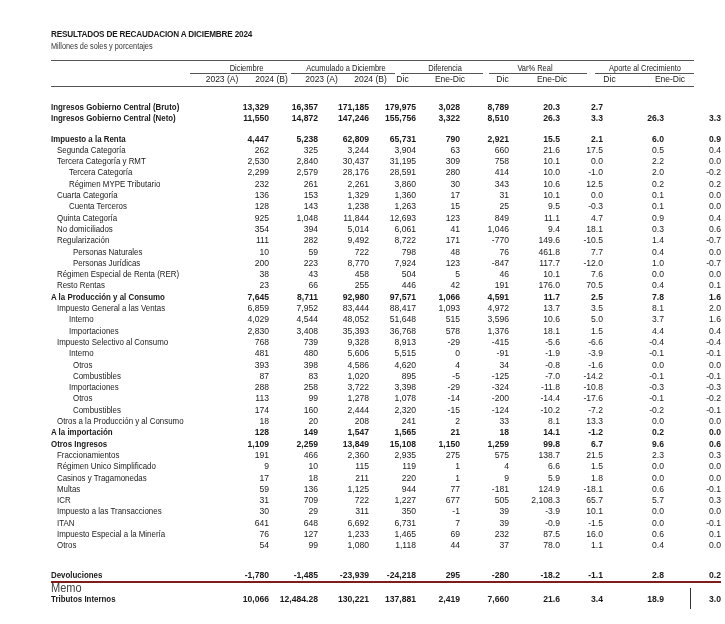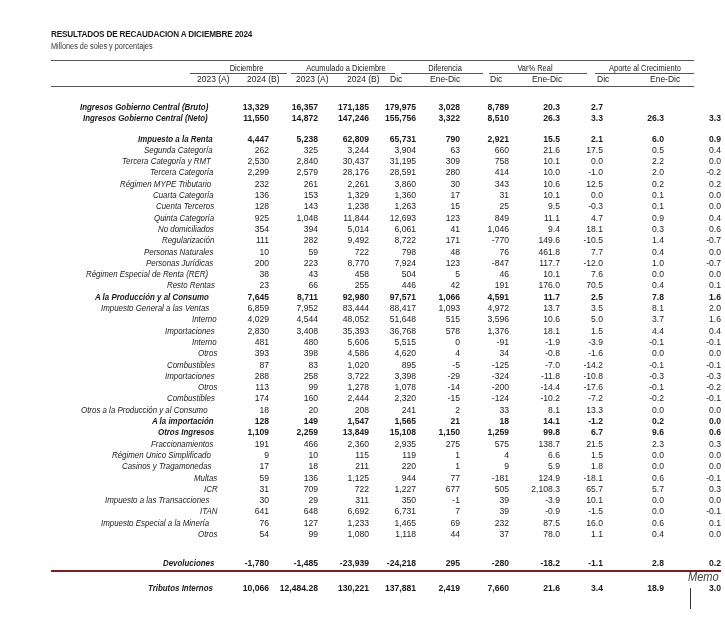--- a/index.html
+++ b/index.html
@@ -17,33 +17,33 @@
     position: absolute; left: 51px; top: 41px;
     font-size: 8.5px; transform: scaleX(0.86); transform-origin: left;
     white-space: nowrap; color: #333;
   }
   .hline { position: absolute; background: #555; height: 1px; }
   .grp {
     position: absolute; top: 63px; font-size: 8.5px; text-align: center;
     white-space: nowrap; transform: scaleX(0.88);
   }
   .sub {
-    position: absolute; top: 74px; font-size: 8.5px; text-align: left;
+    position: absolute; top: 74px; font-size: 8.5px; text-align: center;
     white-space: nowrap;
   }
   table.data {
     position: absolute; left: 51px; top: 102px;
     border-collapse: collapse; table-layout: fixed;
     font-size: 8.6px;
   }
   table.data td {
     padding: 0; height: 11.3px; line-height: 11.3px; white-space: nowrap;
     overflow: visible;
   }
-  td.lbl { width: 146px; text-align: right; font-style: italic; }
+  td.lbl { width: 146px; text-align: left; }
   td.num { text-align: right; }
   tr.bold td { font-weight: bold; }
   tr.spacer td { height: 9px; }
   tr.spacer-big td { height: 18px; }
   .in1 { padding-left: 6px !important; }
   .in2 { padding-left: 18px !important; }
   .in3 { padding-left: 22px !important; }
   .lbl span { display: inline-block; transform: scaleX(0.92); transform-origin: left; }
   tr.dev td { border-bottom: 2px solid #7f1d1d; }
   td.memo { font-size: 12px; text-decoration: underline; height: 9px; line-height: 9px; color: #444; }
@@ -354,20 +354,33 @@
         <td class="num">35,393</td>
         <td class="num">36,768</td>
         <td class="num">578</td>
         <td class="num">1,376</td>
         <td class="num">18.1</td>
         <td class="num">1.5</td>
         <td class="num">4.4</td>
         <td class="num">0.4</td>
       </tr>
       <tr>
+        <td class="lbl in1"><span>Impuesto Selectivo al Consumo</span></td>
+        <td class="num">768</td>
+        <td class="num">739</td>
+        <td class="num">9,328</td>
+        <td class="num">8,913</td>
+        <td class="num">-29</td>
+        <td class="num">-415</td>
+        <td class="num">-5.6</td>
+        <td class="num">-6.6</td>
+        <td class="num">-0.4</td>
+        <td class="num">-0.4</td>
+      </tr>
+      <tr>
         <td class="lbl in2"><span>Interno</span></td>
         <td class="num">481</td>
         <td class="num">480</td>
         <td class="num">5,606</td>
         <td class="num">5,515</td>
         <td class="num">0</td>
         <td class="num">-91</td>
         <td class="num">-1.9</td>
         <td class="num">-3.9</td>
         <td class="num">-0.1</td>

